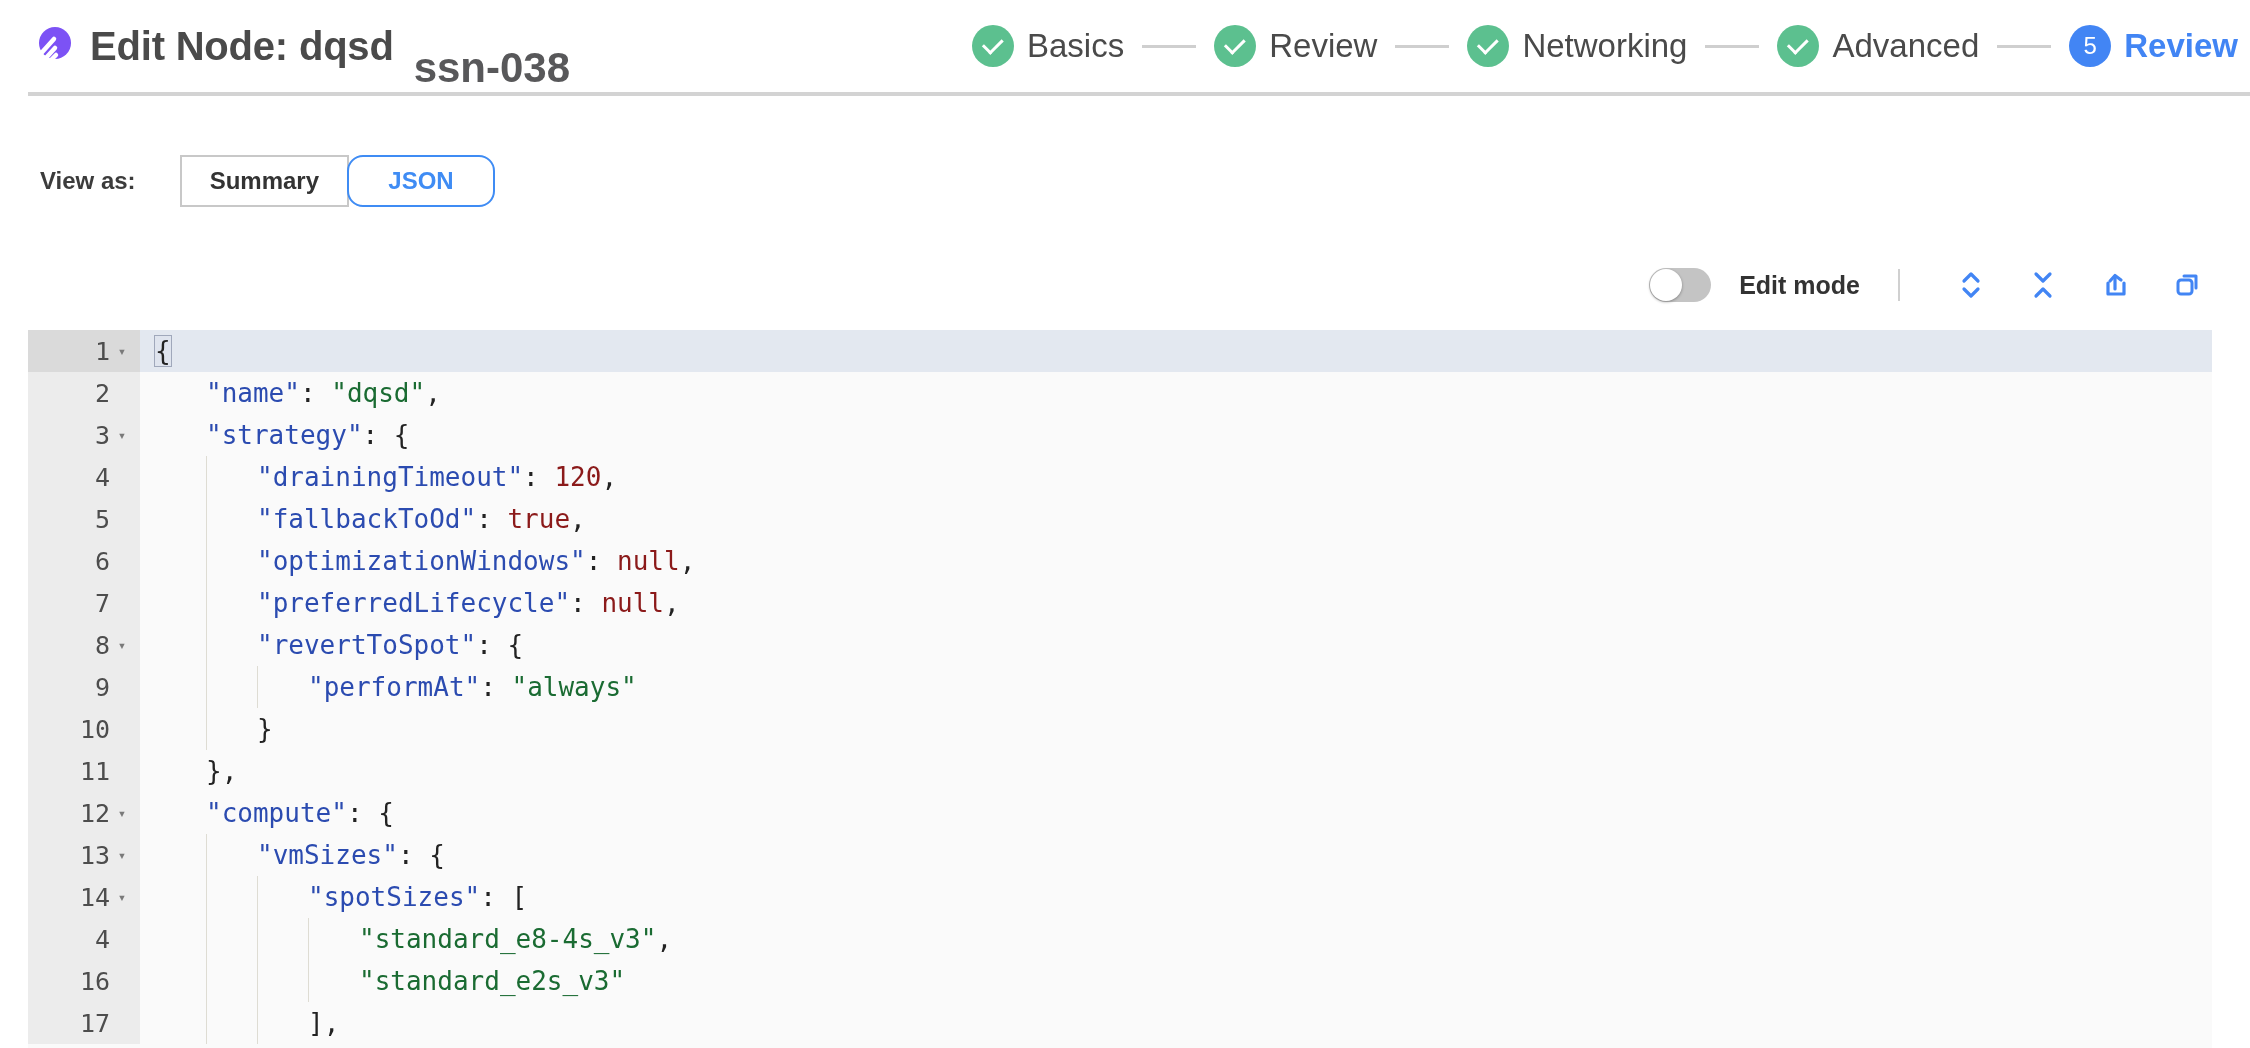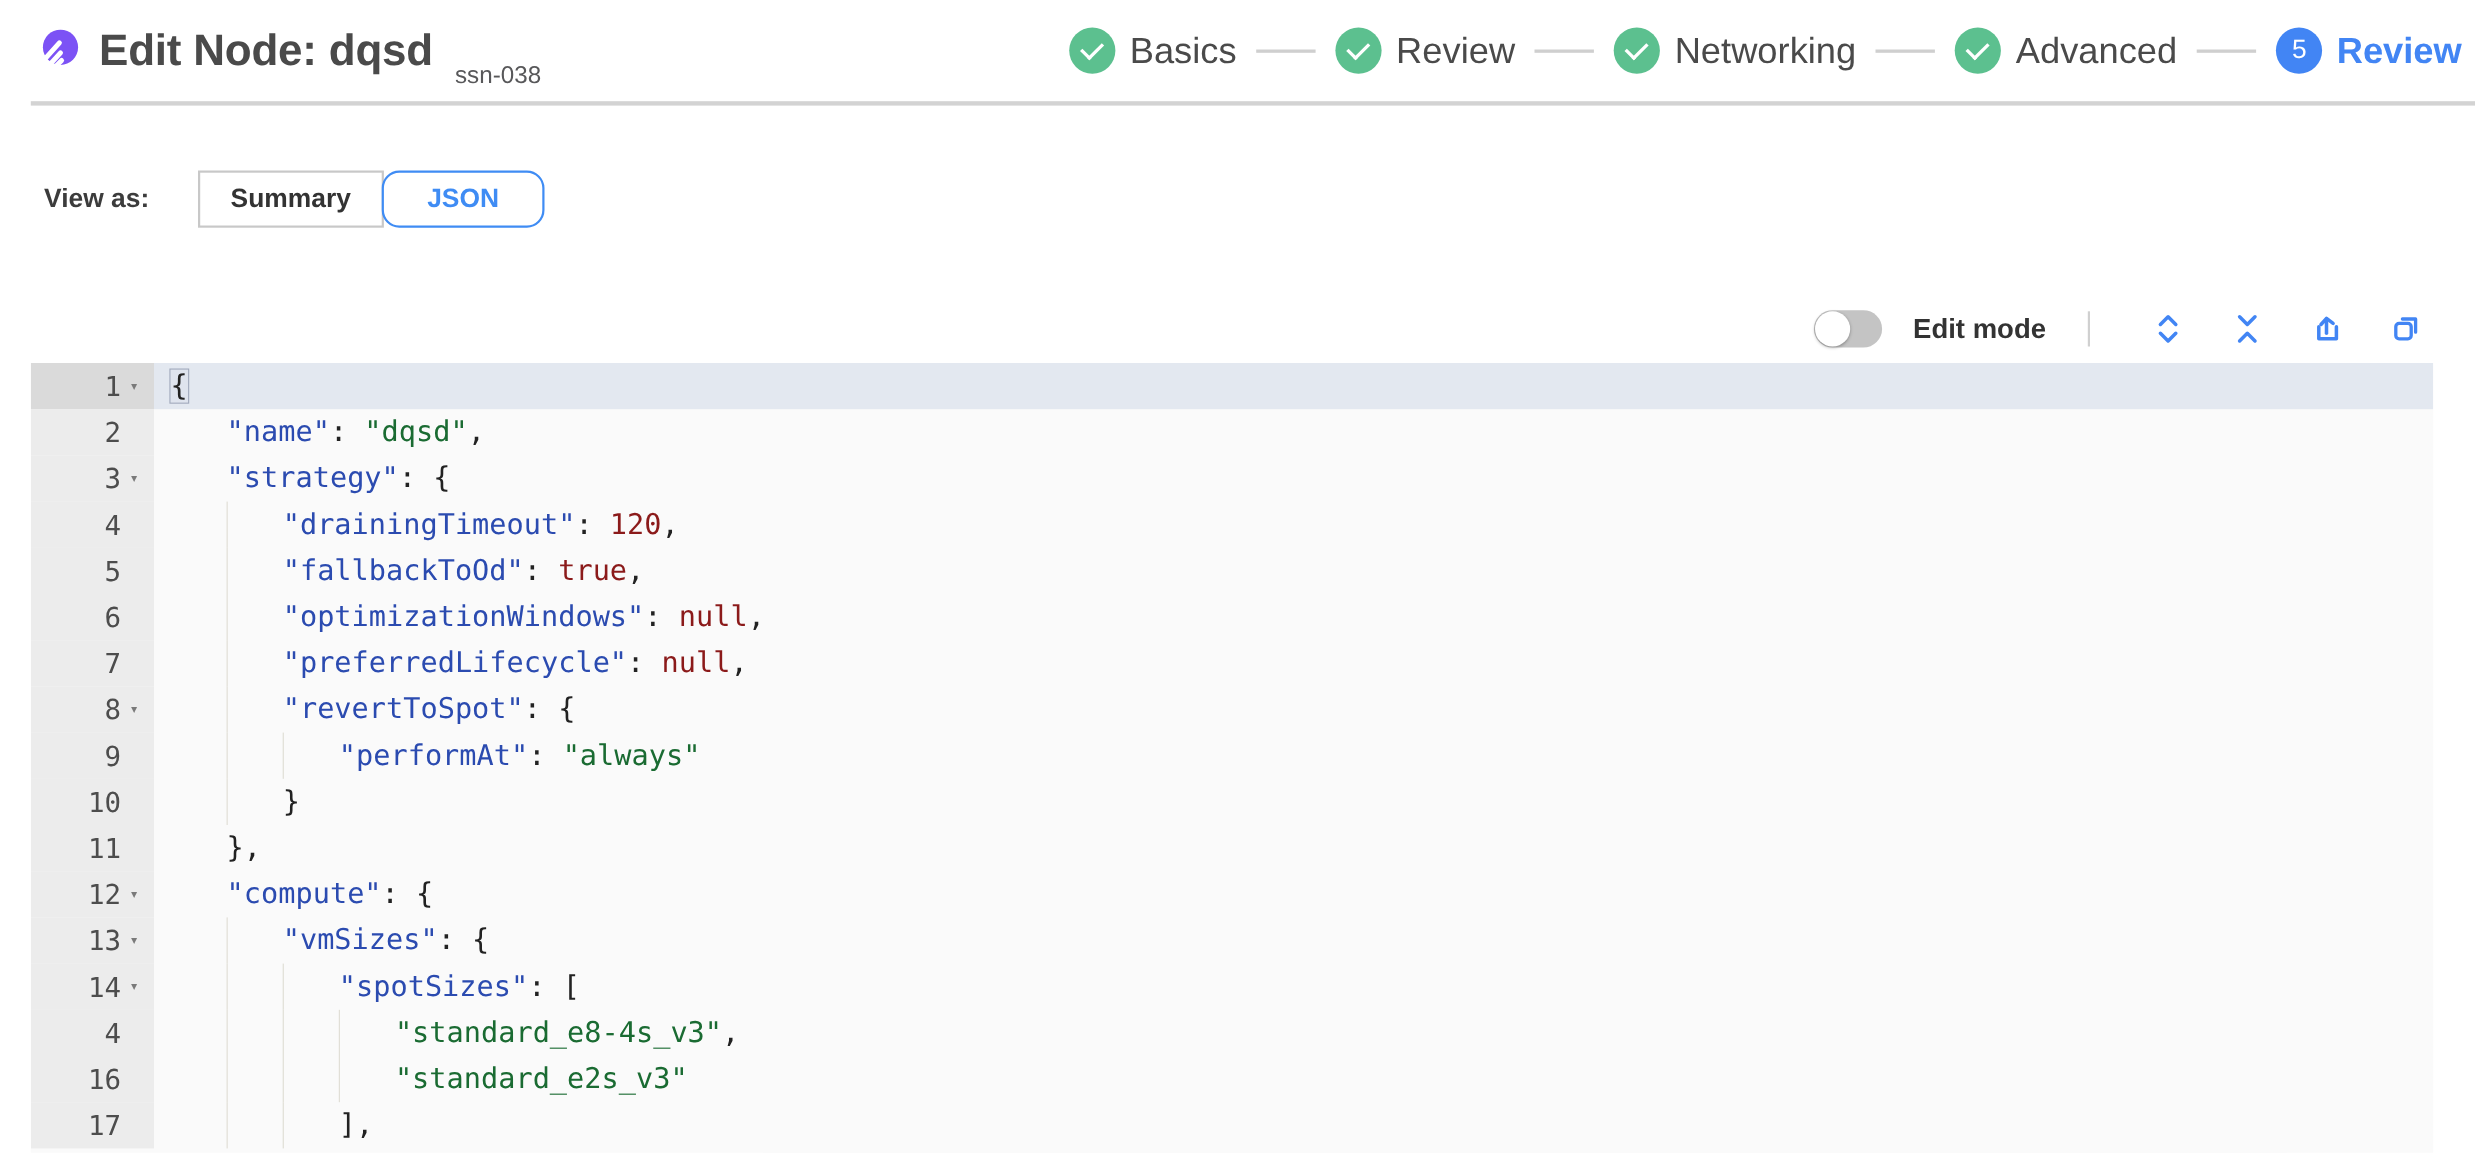--- a/index.html
+++ b/index.html
@@ -38,22 +38,22 @@
 
   .page-title {
     font-size: 40px;
     font-weight: 700;
     color: #4a4a4a;
     letter-spacing: -0.2px;
     white-space: nowrap;
   }
 
   .page-subtitle {
-    font-size: 22px;
-    font-weight: 400;
+    font-size: 42px;
+    font-weight: 700;
     color: #58585a;
     white-space: nowrap;
     overflow: hidden;
     max-width: 175px;
     margin-left: 4px;
     margin-top: 44px;
   }
 
   .header-divider {
     position: absolute;
@@ -168,21 +168,21 @@
     color: #3f8cf4;
     z-index: 2;
   }
 
   .seg-btn + .seg-btn { margin-left: -2px; border-radius: 16px; }
 
   
   .editor-toolbar {
     position: absolute;
     right: 40px;
-    top: 276px;
+    top: 262px;
     display: flex;
     align-items: center;
     gap: 12px;
     height: 46px;
   }
 
   .toggle-switch {
     width: 62px;
     height: 34px;
     border-radius: 17px;

